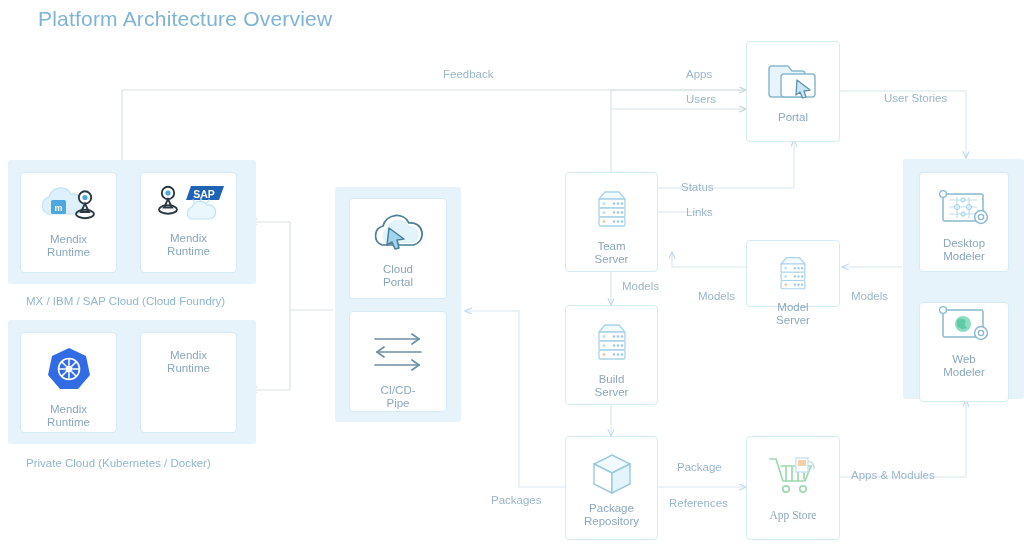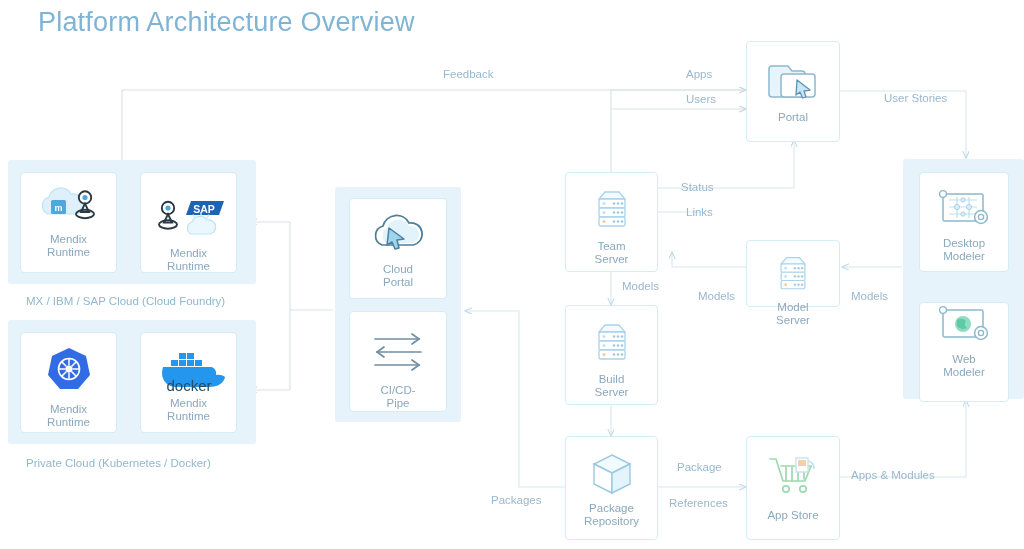--- a/index.html
+++ b/index.html
@@ -9,21 +9,21 @@
     font-family:"Liberation Sans", sans-serif;
     overflow:hidden;
     position:relative;
     -webkit-font-smoothing:antialiased;
   }
   #stage{position:absolute;inset:0;width:1024px;height:549px;}
 
   
   #title{
     position:absolute;left:38px;top:7px;
-    font-size:27px;color:#7fb4d4;letter-spacing:.2px;
+    font-size:21px;color:#7fb4d4;letter-spacing:.2px;
     white-space:nowrap;
   }
 
   
   #wires{position:absolute;left:0;top:0;width:1024px;height:549px;}
 
   
   .group{
     position:absolute;
     background:#e6f3fa;
@@ -135,21 +135,21 @@
           <path d="M47,19.7 L43,28 h8 z" fill="#ffffff"></path>
           <ellipse cx="47" cy="30" rx="9" ry="4.2"></ellipse>
         </g>
         <circle cx="47" cy="13.5" r="2.6" fill="#4fa8dd"></circle>
       </svg>
     </div>
     <div class="label" style="margin-top:9px;">Mendix
 Runtime</div>
   </div>
 
-  <div class="node" style="left:140px;top:172px;width:97px;height:101px;padding-top:24px;">
+  <div class="node" style="left:140px;top:172px;width:97px;height:101px;padding-top:9px;">
     <div class="icon">
       <svg width="76" height="44" viewBox="0 0 76 44">
         <g stroke="#2b3a42" stroke-width="1.9" fill="none">
           <circle cx="17" cy="11" r="6.2" fill="#ffffff"></circle>
           <path d="M17,17.2 L13,25.5 h8 z" fill="#ffffff"></path>
           <ellipse cx="17" cy="27.5" rx="9" ry="4.2"></ellipse>
         </g>
         <circle cx="17" cy="11" r="2.6" fill="#4fa8dd"></circle>
         <path d="M40,4 h33 l-5,14 h-33 z" fill="#1d64b4"></path>
         <text x="53" y="15.5" font-size="10.5" fill="#ffffff" text-anchor="middle" font-family="Liberation Sans, sans-serif" font-weight="bold">SAP</text>
@@ -181,35 +181,20 @@
           <path d="M31.4,16.6 L26.5,21.5"></path>
             <path d="M21.5,26.5 L16.6,31.4"></path>
         </g>
       </svg>
     </div>
     <div class="label" style="margin-top:10px;">Mendix
 Runtime</div>
   </div>
 
   <div class="node" style="left:140px;top:332px;width:97px;height:101px;padding-top:14px;">
-    <div class="icon">
-      <svg width="80" height="48" viewBox="0 0 80 48">
-        <g fill="#2496ed">
-          <rect x="22" y="13" width="7" height="6"></rect>
-            <rect x="30" y="13" width="7" height="6"></rect>
-          <rect x="38" y="13" width="7" height="6"></rect>
-            <rect x="30" y="6" width="7" height="6"></rect>
-          <rect x="38" y="6" width="7" height="6"></rect>
-            <rect x="46" y="13" width="7" height="6"></rect>
-          <path d="M14,20 h48 c3,0 6,4 5,8 c4,-1 8,1 9,2 c-1,6 -7,10 -16,10 h-33
-                   c-8,0 -14,-6 -14,-14 c0,-3 1,-5 1,-6 z"></path>
-        </g>
-        <text x="40" y="44" font-size="15" fill="#2b4a5c" text-anchor="middle" font-family="Liberation Sans, sans-serif">docker</text>
-      </svg>
-    </div>
     <div class="label" style="margin-top:2px;">Mendix
 Runtime</div>
   </div>
 
   <div class="node" style="left:349px;top:198px;width:98px;height:101px;padding-top:12px;">
     <div class="icon">
       <svg width="64" height="44" viewBox="0 0 64 44">
         <path d="M16,34 a10,10 0 0 1 1,-19 a14,14 0 0 1 26,-3 a9,9 0 0 1 4,22 z" fill="none" stroke="#4d7f99" stroke-width="1.7"></path>
         <path d="M20,32 a9,9 0 0 1 1,-15 a12,12 0 0 1 22,-2 a8,8 0 0 1 3,17 z" fill="#ddf1fb" opacity=".85"></path>
         <path d="M23,17 L38,28 L31,29 L33,37 L29,38 L26,31 L21,34 Z" fill="#9fd4ee" stroke="#4d7f99" stroke-width="1.5" stroke-linejoin="round"></path>
@@ -347,21 +332,21 @@
           <circle cx="26" cy="34.5" r="1.3"></circle>
             <circle cx="30" cy="34.5" r="1.3"></circle>
             <circle cx="34" cy="34.5" r="1.3"></circle>
         </g>
       </svg>
     </div>
     <div class="label" style="margin-top:4px;">Model
 Server</div>
   </div>
 
-  <div class="node" style="left:746px;top:436px;width:94px;height:104px;padding-top:16px;">
+  <div class="node" style="left:746px;top:436px;width:94px;height:104px;padding-top:16px;font-family:Liberation Serif, serif;">
     <div class="icon">
       <svg width="56" height="46" viewBox="0 0 56 46">
         <g stroke="#9ed9b0" stroke-width="1.7" fill="none" stroke-linecap="round">
           <path d="M5,6 h6 l7,22 h22 l6,-15 h-30"></path>
           <circle cx="21" cy="36" r="3.2"></circle>
             <circle cx="38" cy="36" r="3.2"></circle>
           <path d="M21,14 v14 M27,14 v14 M33,14 v14 M39,14 v12"></path>
         </g>
         <path d="M31,5 h12 v14 h-12 z" fill="#ffffff" stroke="#c9e3ef" stroke-width="1.4"></path>
         <rect x="33" y="7" width="8" height="6" fill="#f6cfa8"></rect>

